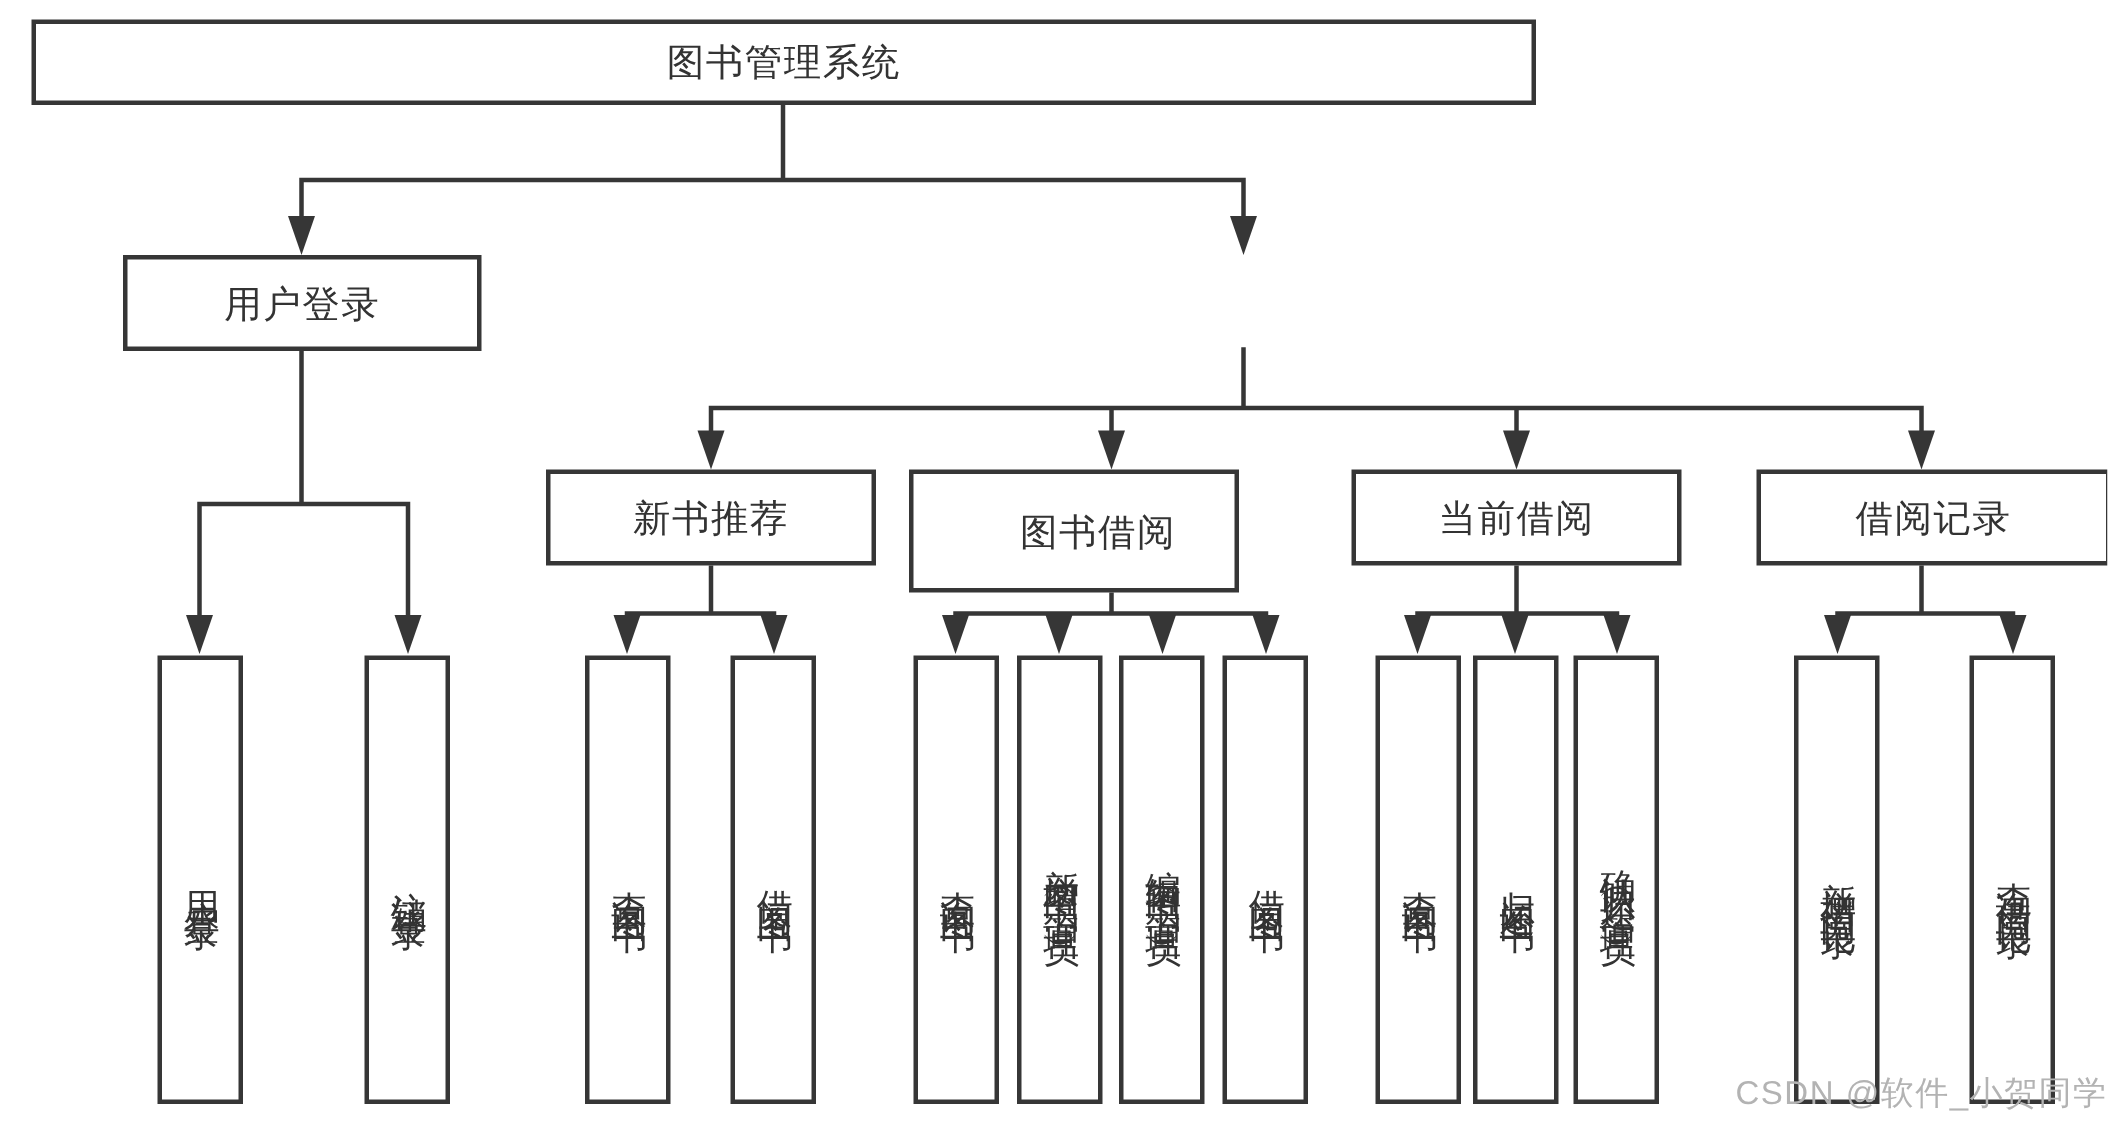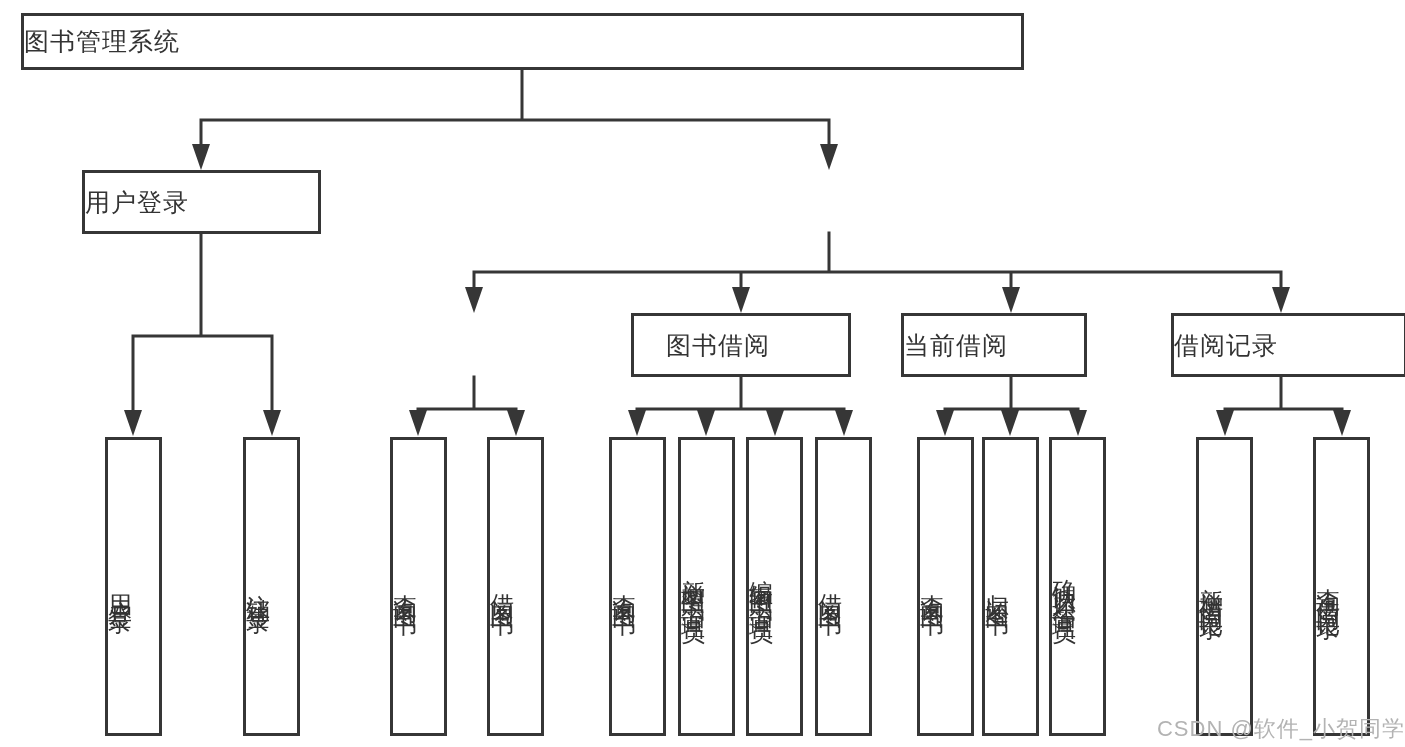--- a/index.html
+++ b/index.html
@@ -23,20 +23,21 @@
     height: 747px;
   }
   .node {
     position: absolute;
     box-sizing: border-box;
     border: 3px solid #363636;
     background: #ffffff;
     color: #333333;
     display: flex;
     align-items: center;
+    justify-content: center;
     font-size: 25px;
     letter-spacing: 1px;
     white-space: nowrap;
   }
   .node.leaf {
     top: 437px;
     width: 57px;
     height: 299px;
     font-size: 24px;
   }
@@ -44,22 +45,22 @@
     writing-mode: vertical-rl;
     text-orientation: mixed;
     letter-spacing: 6px;
     line-height: 1;
   }
   
   #node-root   { left: 21px;  top: 13px;  width: 1003px; height: 57px; }
   #node-user   { left: 82px;  top: 170px; width: 239px;  height: 64px; }
   #node-book   { left: 712px; top: 170px; width: 235px;  height: 64px; }
   #node-g0     { left: 364px; top: 313px; width: 220px;  height: 64px; }
-  #node-g1     { left: 631px; top: 313px; width: 220px;  height: 64px; padding-left: 32px; }
-  #node-g2     { left: 901px; top: 313px; width: 186px;  height: 64px; }
+  #node-g1     { left: 606px; top: 313px; width: 220px;  height: 82px; padding-left: 32px; }
+  #node-g2     { left: 901px; top: 313px; width: 220px;  height: 64px; }
   #node-g3     { left: 1171px;top: 313px; width: 236px;  height: 64px; }
   #leaf-0  { left: 105px;  }
   #leaf-1  { left: 243px;  }
   #leaf-2  { left: 390px;  }
   #leaf-3  { left: 487px;  }
   #leaf-4  { left: 609px;  }
   #leaf-5  { left: 678px;  }
   #leaf-6  { left: 746px;  }
   #leaf-7  { left: 815px;  }
   #leaf-8  { left: 917px;  }
@@ -130,20 +131,23 @@
   </svg>
 
   <div class="node" id="node-root">
     <span>图书管理系统</span>
   </div>
 
   <div class="node" id="node-user">
     <span>用户登录</span>
   </div>
 
+  <div class="node" id="node-g0">
+    <span>新书推荐</span>
+  </div>
   <div class="node" id="node-g1">
     <span>图书借阅</span>
   </div>
   <div class="node" id="node-g2">
     <span>当前借阅</span>
   </div>
   <div class="node" id="node-g3">
     <span>借阅记录</span>
   </div>
 

